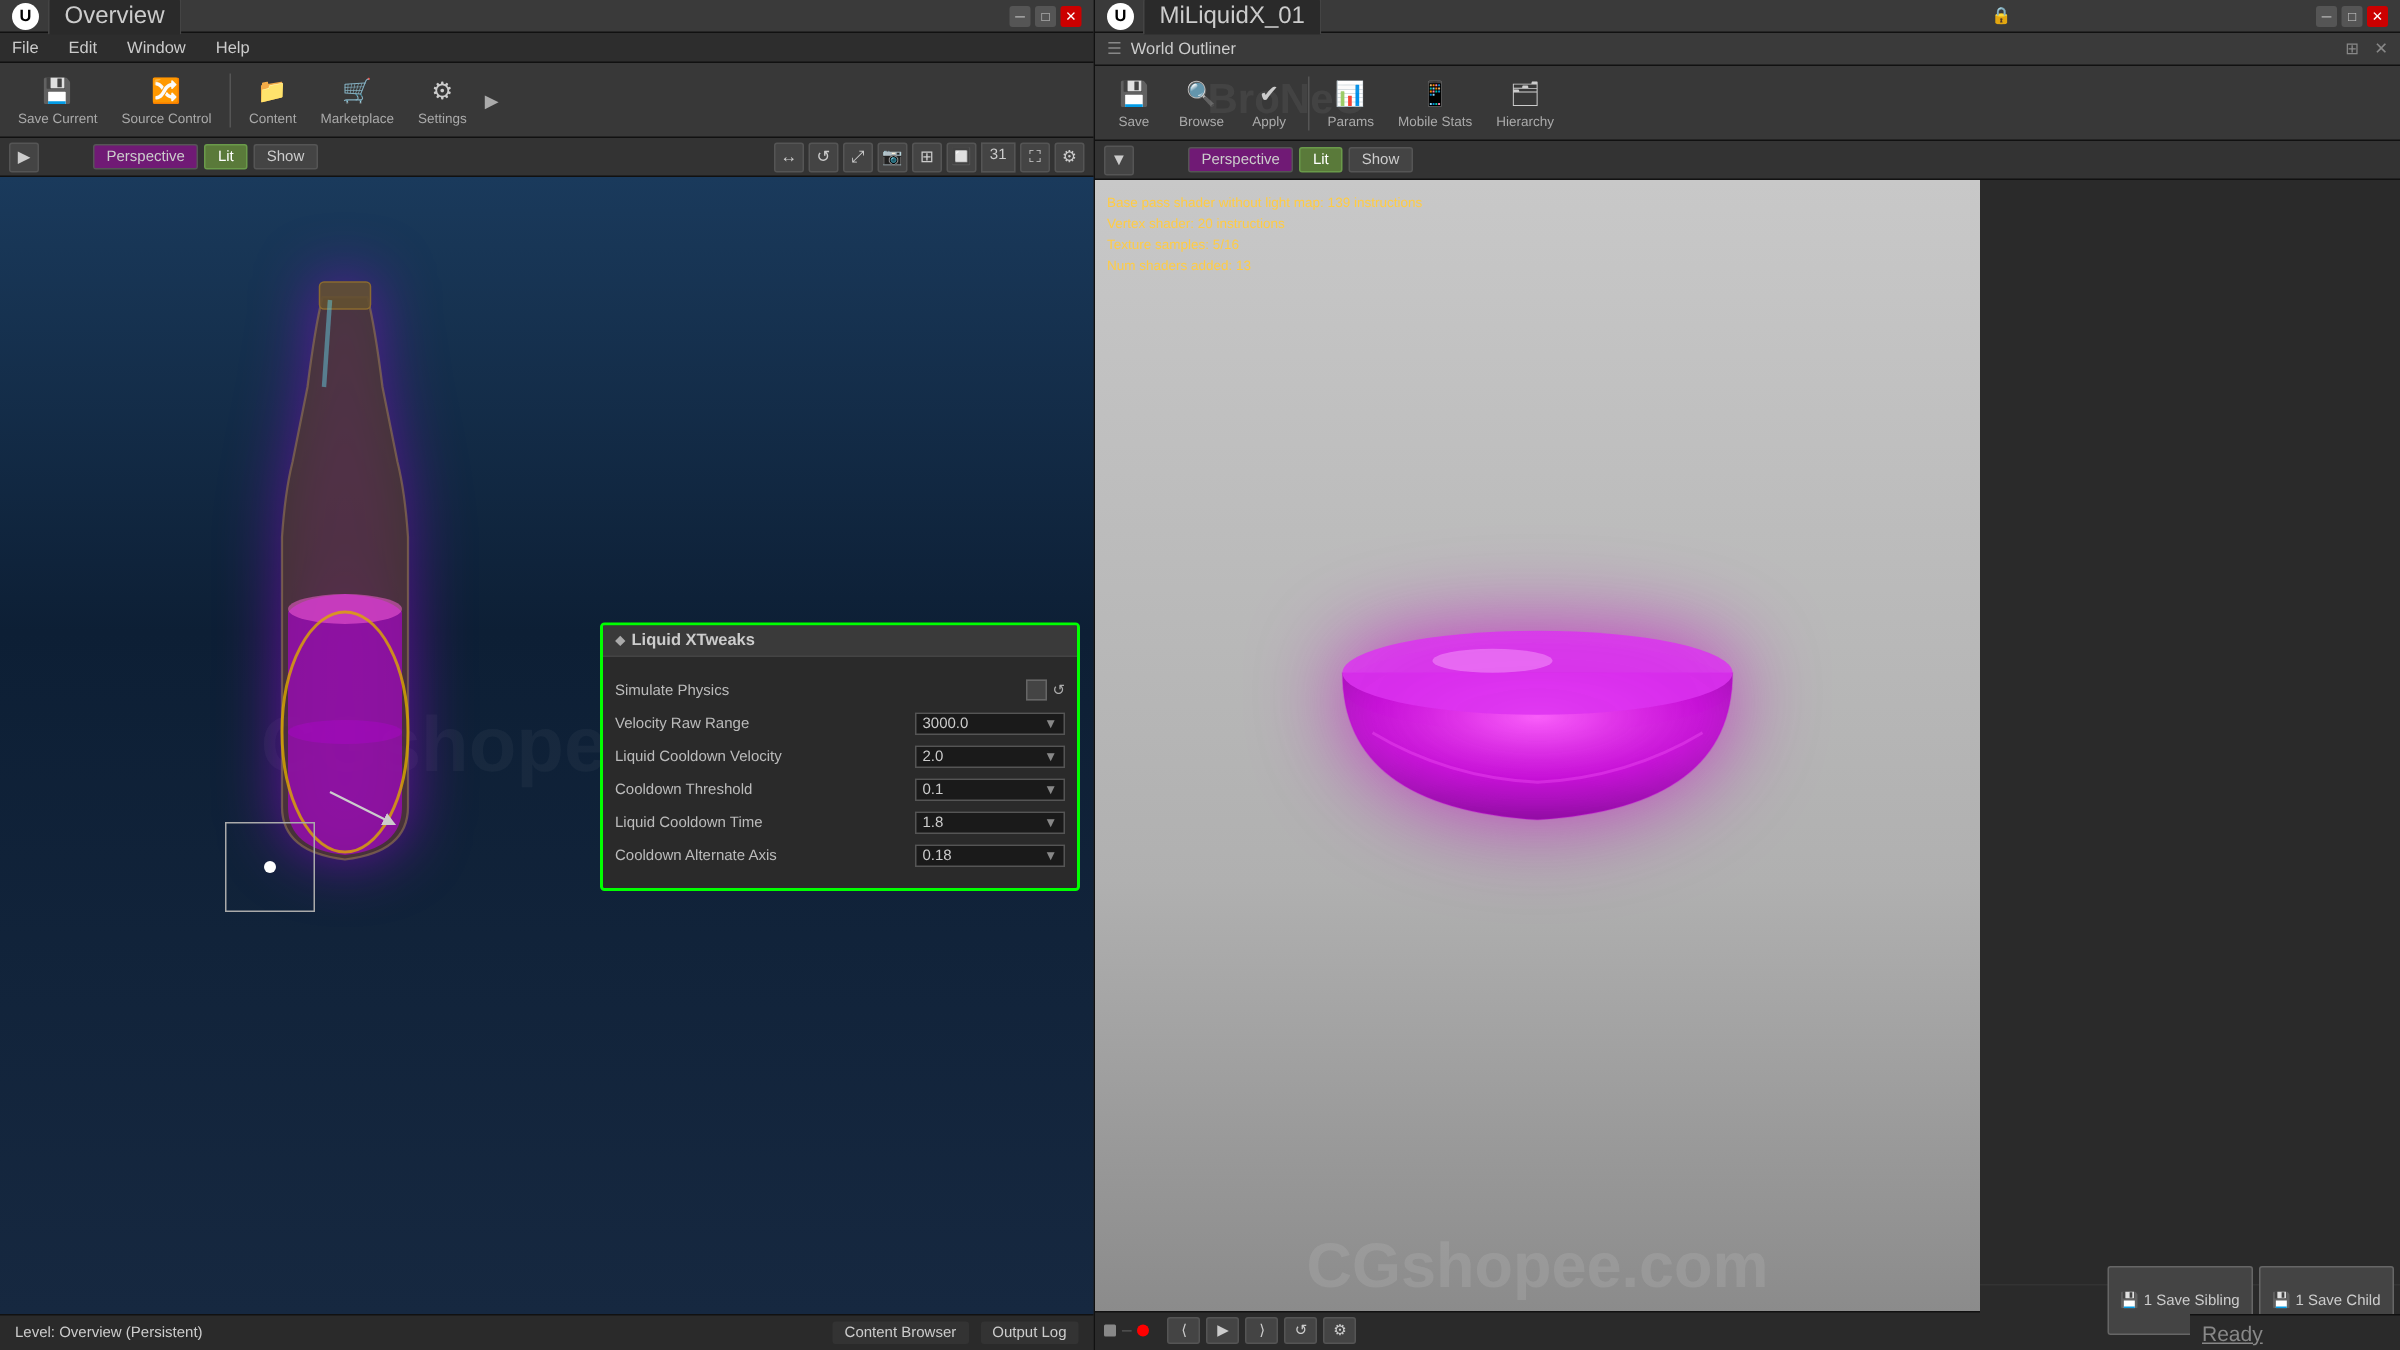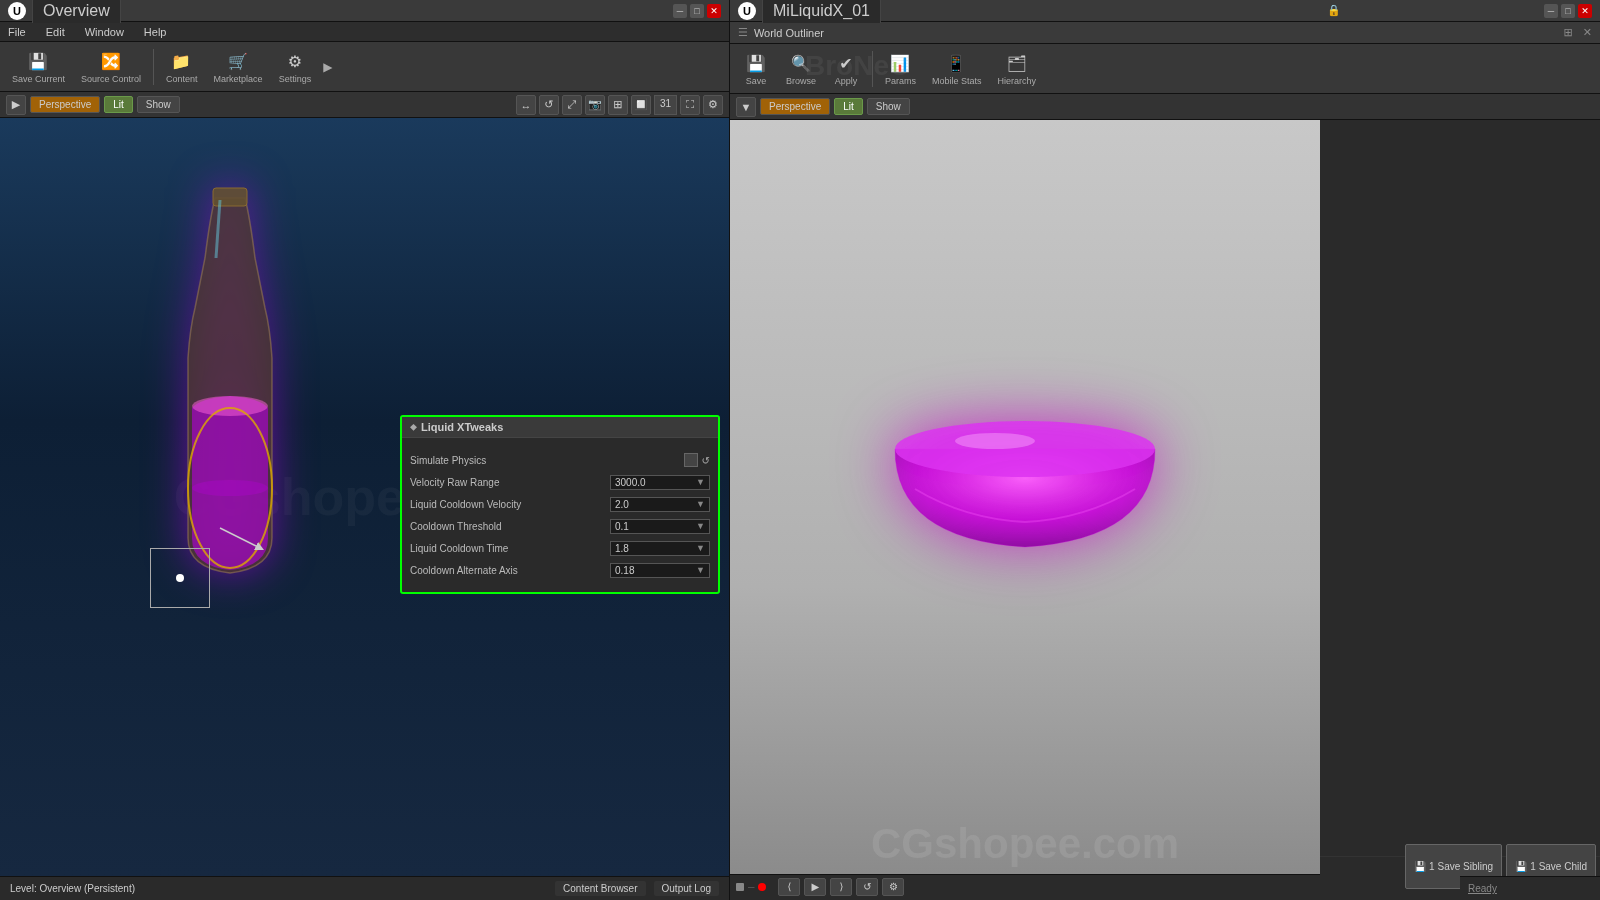--- a/index.html
+++ b/index.html
@@ -55,21 +55,21 @@
     .tb-expand { color: #aaa; font-size: 12px; margin-left: 2px; cursor: pointer; }
 
     .viewport-toolbar {
       height: 26px; background: #333; display: flex; align-items: center;
       padding: 0 6px; gap: 4px; border-bottom: 1px solid #111;
     }
     .vt-btn {
       background: #444; border: 1px solid #555; color: #ccc;
       padding: 2px 8px; font-size: 10px; cursor: pointer; border-radius: 2px;
     }
-    .vt-btn.active { background: #a16207; }
+    .vt-btn.active { background: #701a75; margin-left: 32px; }
     .vt-icon-btn {
       width: 20px; height: 20px; background: #444; border: 1px solid #555;
       display: flex; align-items: center; justify-content: center;
       font-size: 11px; cursor: pointer; border-radius: 2px; color: #ccc;
     }
     .vt-num { background: #444; border: 1px solid #555; color: #ccc;
       padding: 2px 5px; font-size: 10px; }
 
     .viewport-area {
       position: relative;
@@ -441,20 +441,26 @@
     <div class="vt-icon-btn">▼</div>
     <div class="vt-btn active">Perspective</div>
     <div class="vt-btn" style="background:#5a7a3a;border-color:#6a9a4a;color:#fff;">Lit</div>
     <div class="vt-btn">Show</div>
   </div>
 
   <div style="display:flex; height:calc(900px - 22px - 50px - 26px - 24px);">
 
     <div class="right-viewport">
 
+      <div class="compile-info">
+        <div>Base pass shader without light map: 139 instructions</div>
+        <div>Vertex shader: 20 instructions</div>
+        <div>Texture samples: 5/16</div>
+        <div>Num shaders added: 13</div>
+      </div>
 
       <div class="rv-watermark">CGshopee.com</div>
 
       <div class="bowl-container">
         <svg class="bowl-svg" width="280" height="180" viewBox="0 0 280 180">
 
           <ellipse cx="140" cy="80" rx="130" ry="30" fill="rgba(200,0,220,0.15)"></ellipse>
 
           <path d="M10,70 Q10,160 140,168 Q270,160 270,70 Z" fill="url(#bowlGrad)" stroke="rgba(200,0,220,0.3)" stroke-width="1"></path>
 
@@ -488,17 +494,17 @@
     </div>
 
   </div>
 
   <div style="position:absolute;bottom:24px;right:0;width:280px;height:20px;background:#2a2a2a;display:flex;align-items:center;justify-content:flex-end;padding:0 4px;gap:4px;border-top:1px solid #333;">
     <button class="save-sibling-btn">💾 1 Save Sibling</button>
     <button class="save-child-btn">💾 1 Save Child</button>
   </div>
 
   <div class="bottom-bar-right">
-    <span style="color:#888;font-size:10px;text-decoration:underline;">Ready</span>
+    <span style="color:#888;font-size:14px;text-decoration:underline;">Ready</span>
   </div>
 </div>
 
 <div style="position:absolute;left:805px;top:50px;font-size:28px;font-weight:bold;color:rgba(200,200,200,0.08);pointer-events:none;z-index:100;">BroNeC</div>
 
 </body></html>

